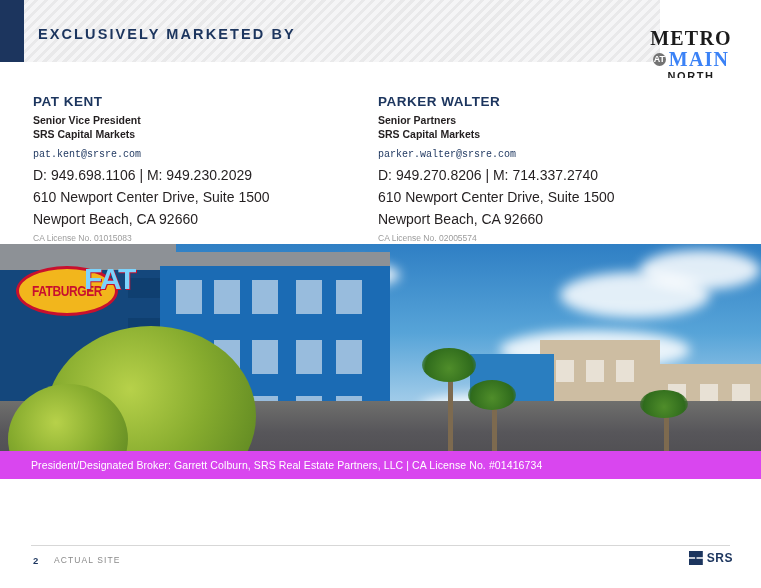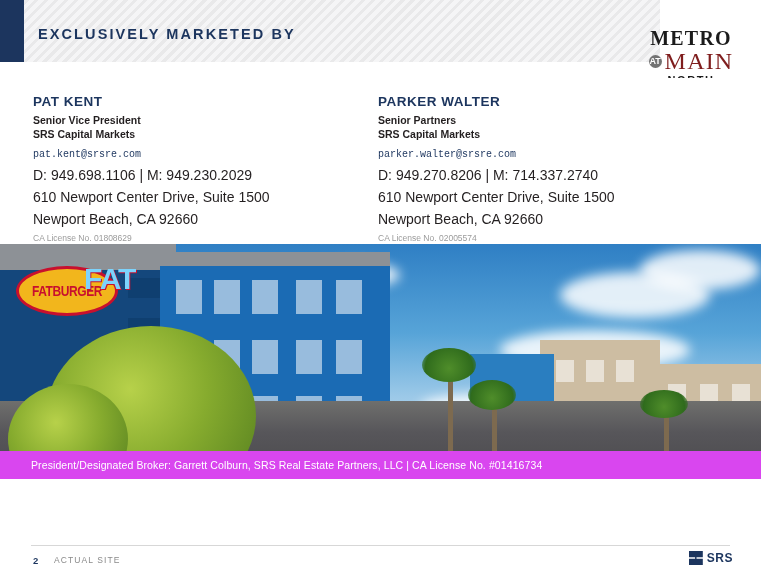--- a/index.html
+++ b/index.html
@@ -85,24 +85,24 @@
     font-weight: bold;
     border-radius: 50%;
     width: 13px;
     height: 13px;
     display: inline-flex;
     align-items: center;
     justify-content: center;
   }
   .logo-main {
     font-family: "Liberation Serif", serif;
-    font-size: 24px;
-    font-weight: normal;
+    font-size: 20px;
+    font-weight: bold;
     letter-spacing: 1.2px;
-    color: #7f1d1d;
+    color: #3b82f6;
   }
   .logo-north {
     margin-top: 2px;
     font-size: 11px;
     font-weight: bold;
     letter-spacing: 1.6px;
     color: #1b1b1b;
   }
   .logo-rule {
     margin: 4px auto 0;
@@ -370,21 +370,21 @@
 <div class="contacts">
 
   <div class="contact left">
     <div class="c-name">PAT KENT</div>
     <div class="c-title">Senior Vice President</div>
     <div class="c-company">SRS Capital Markets</div>
     <a class="c-email" href="#">pat.kent@srsre.com</a>
     <div class="c-phone">D: 949.698.1106 | M: 949.230.2029</div>
     <div class="c-addr1">610 Newport Center Drive, Suite 1500</div>
     <div class="c-addr2">Newport Beach, CA 92660</div>
-    <div class="c-license">CA License No. 01808629</div>
+    <div class="c-license">CA License No. 01015083</div>
   </div>
 
   <div class="contact right">
     <div class="c-name">PARKER WALTER</div>
     <div class="c-title">Senior Partners</div>
     <div class="c-company">SRS Capital Markets</div>
     <a class="c-email" href="#">parker.walter@srsre.com</a>
     <div class="c-phone">D: 949.270.8206 | M: 714.337.2740</div>
     <div class="c-addr1">610 Newport Center Drive, Suite 1500</div>
     <div class="c-addr2">Newport Beach, CA 92660</div>

